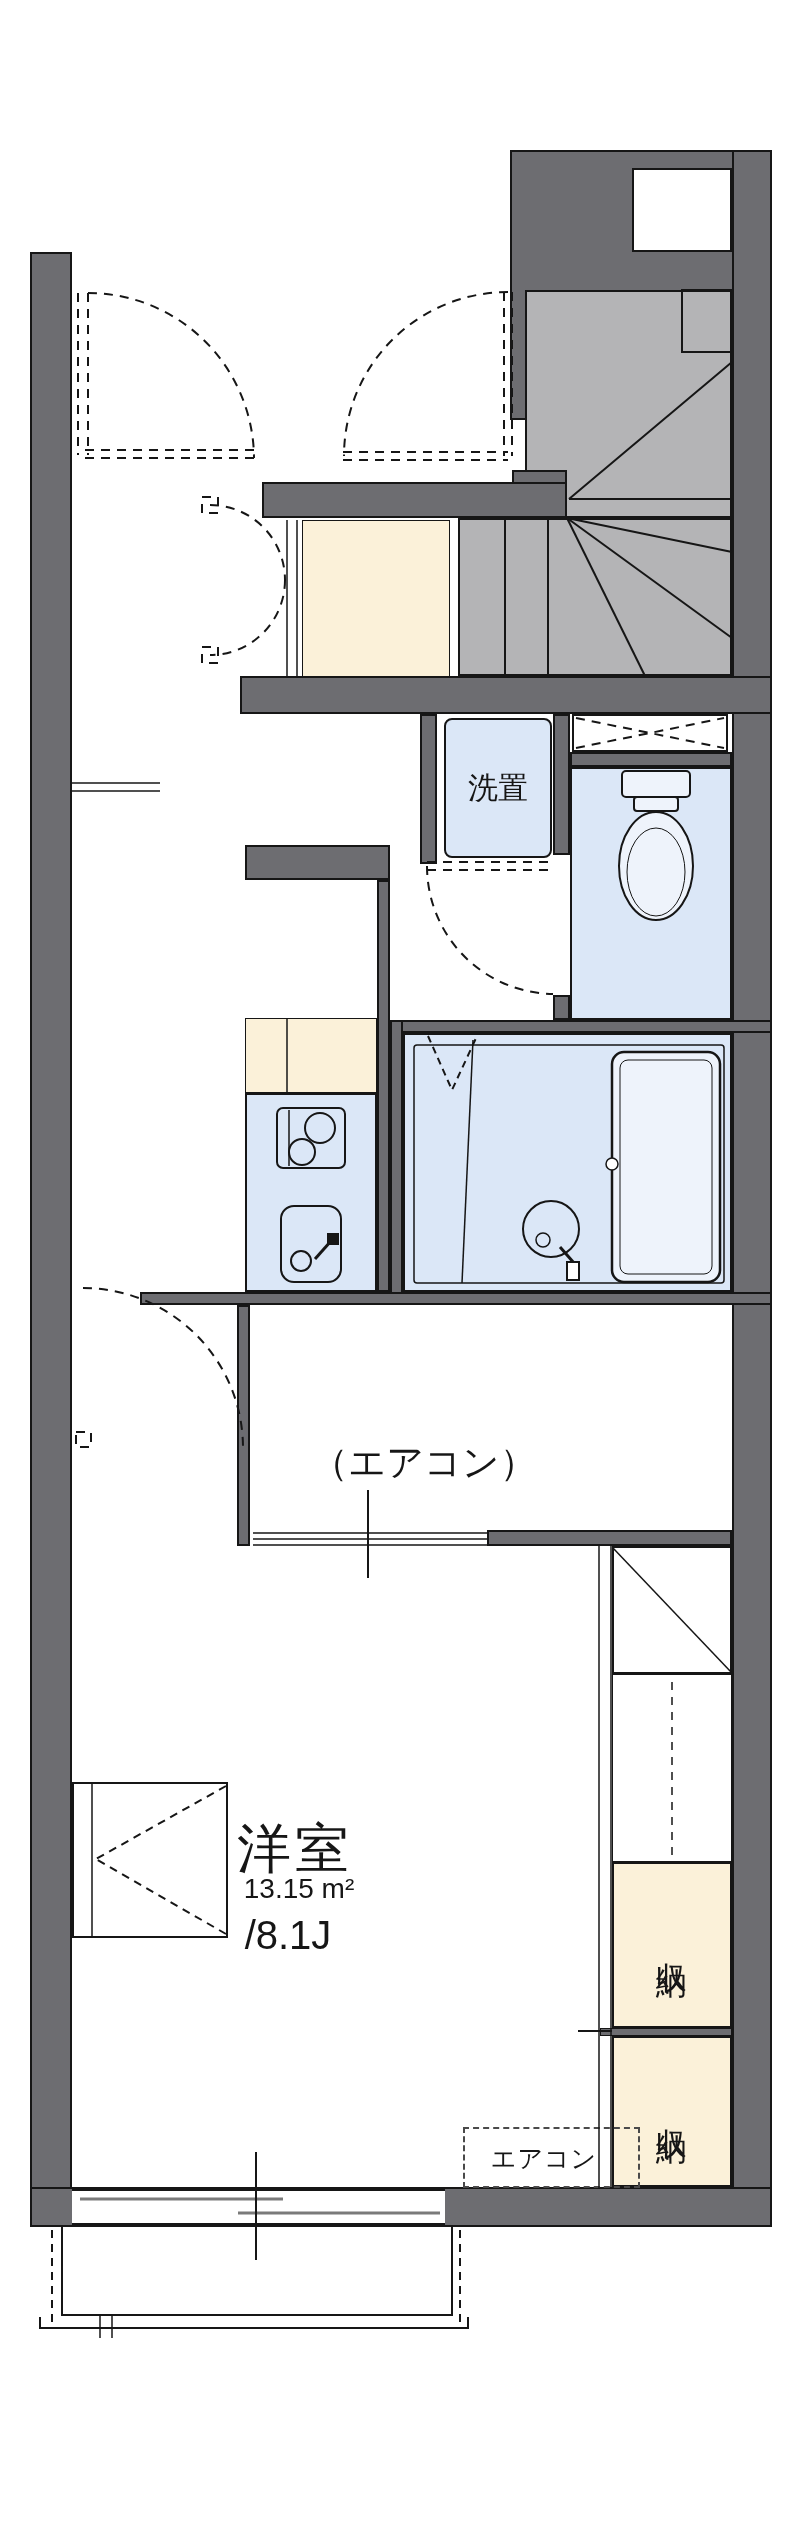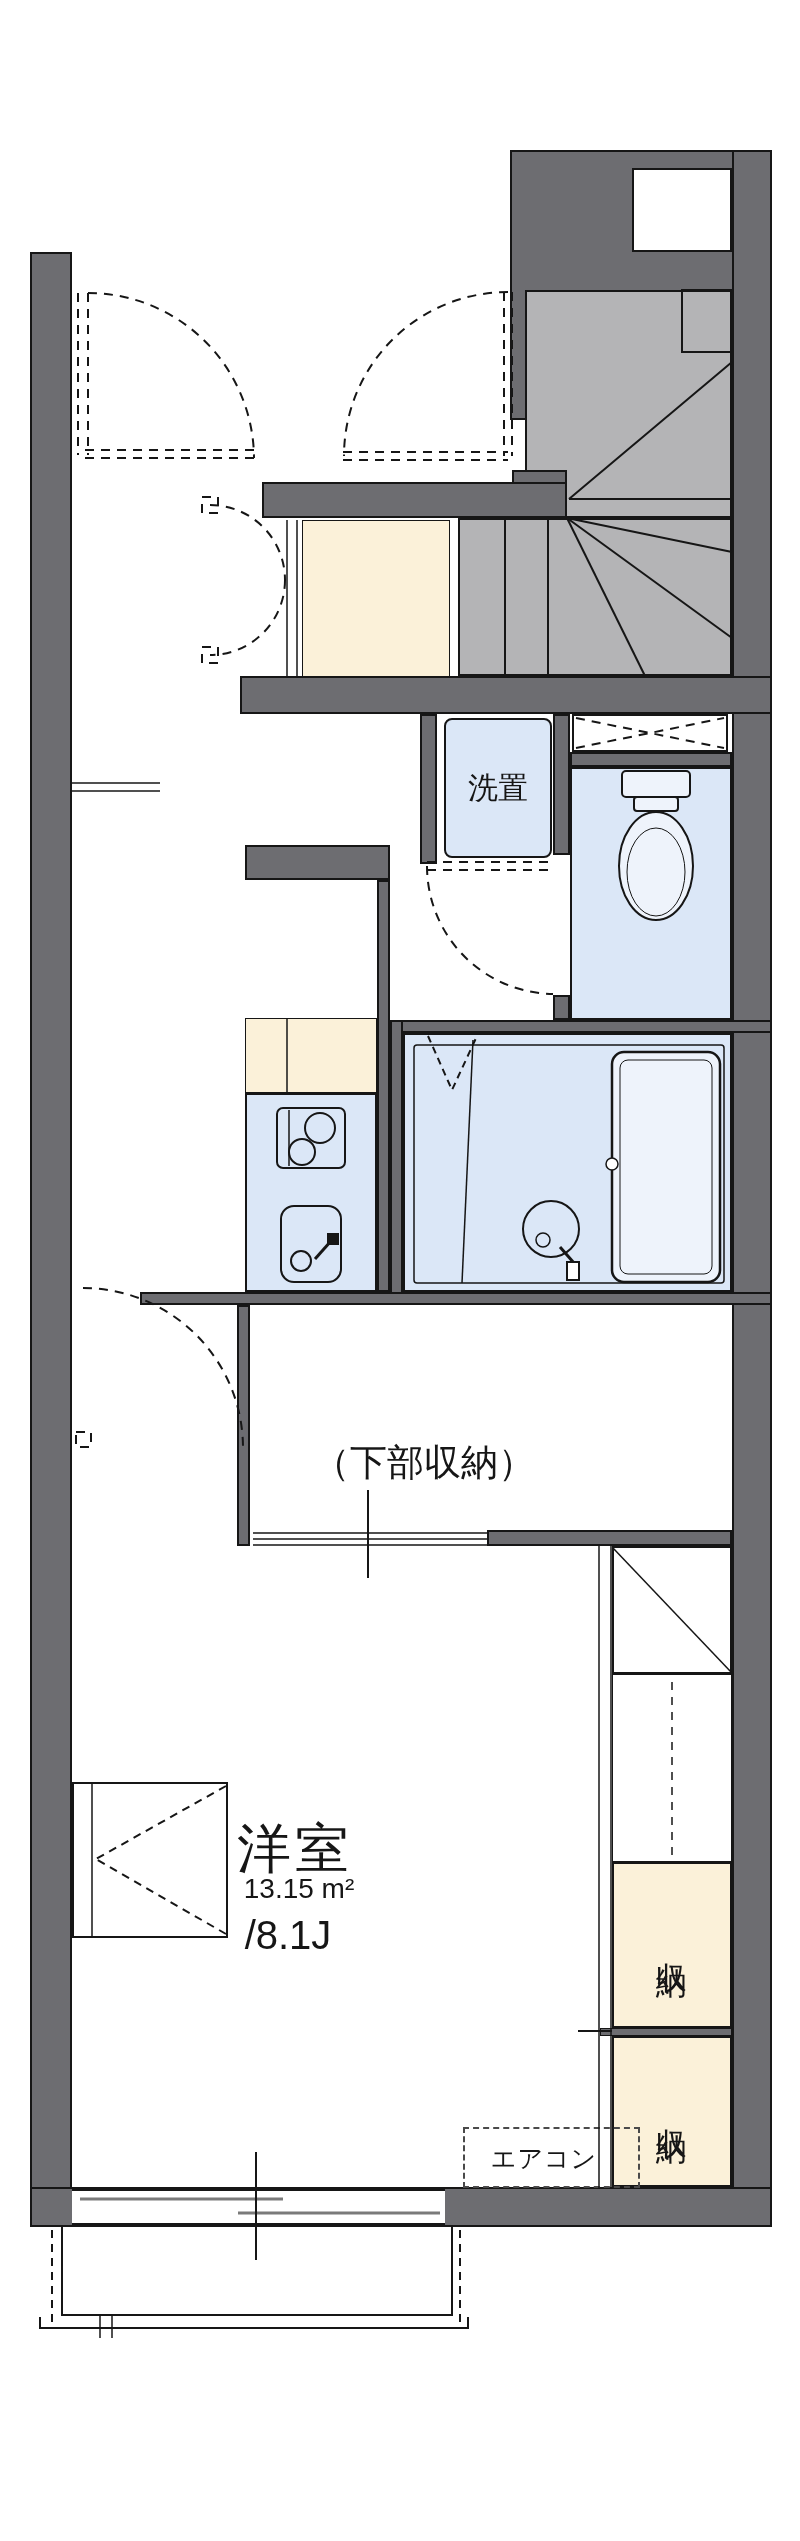--- a/index.html
+++ b/index.html
@@ -182,20 +182,20 @@
         <line x1="52" y1="2230" x2="52" y2="2322" stroke-dasharray="8 6"></line>
         <line x1="460" y1="2230" x2="460" y2="2322" stroke-dasharray="8 6"></line>
         <path d="M40,2317 L40,2328 L468,2328 L468,2317"></path>
         <line x1="100" y1="2315" x2="100" y2="2338" stroke-width="1.5"></line>
         <line x1="112" y1="2315" x2="112" y2="2338" stroke-width="1.5"></line>
       </g>
     </g>
   </svg>
 
   <div class="lbl" style="left:498px;top:788px;font-size:30px;">洗置</div>
-  <div class="lbl" style="left:424px;top:1463px;font-size:37px;">（下部収納）</div>
+  <div class="lbl" style="left:424px;top:1463px;font-size:37px;">（エアコン）</div>
   <div class="lbl" style="left:295px;top:1800px;font-size:54px;letter-spacing:4px;margin-top:48px;">洋室</div>
   <div class="lbl" style="left:299px;top:1889px;font-size:28px;">13.15 m²</div>
   <div class="lbl" style="left:288px;top:1935px;font-size:40px;">/8.1J</div>
   <div class="lbl vert" style="left:671px;top:1944px;font-size:31px;">収納</div>
   <div class="lbl vert" style="left:671px;top:2110px;font-size:31px;">収納</div>
   <div class="lbl" style="left:544px;top:2158px;font-size:25px;letter-spacing:1px;">エアコン</div>
 </div>
 
 </body></html>

